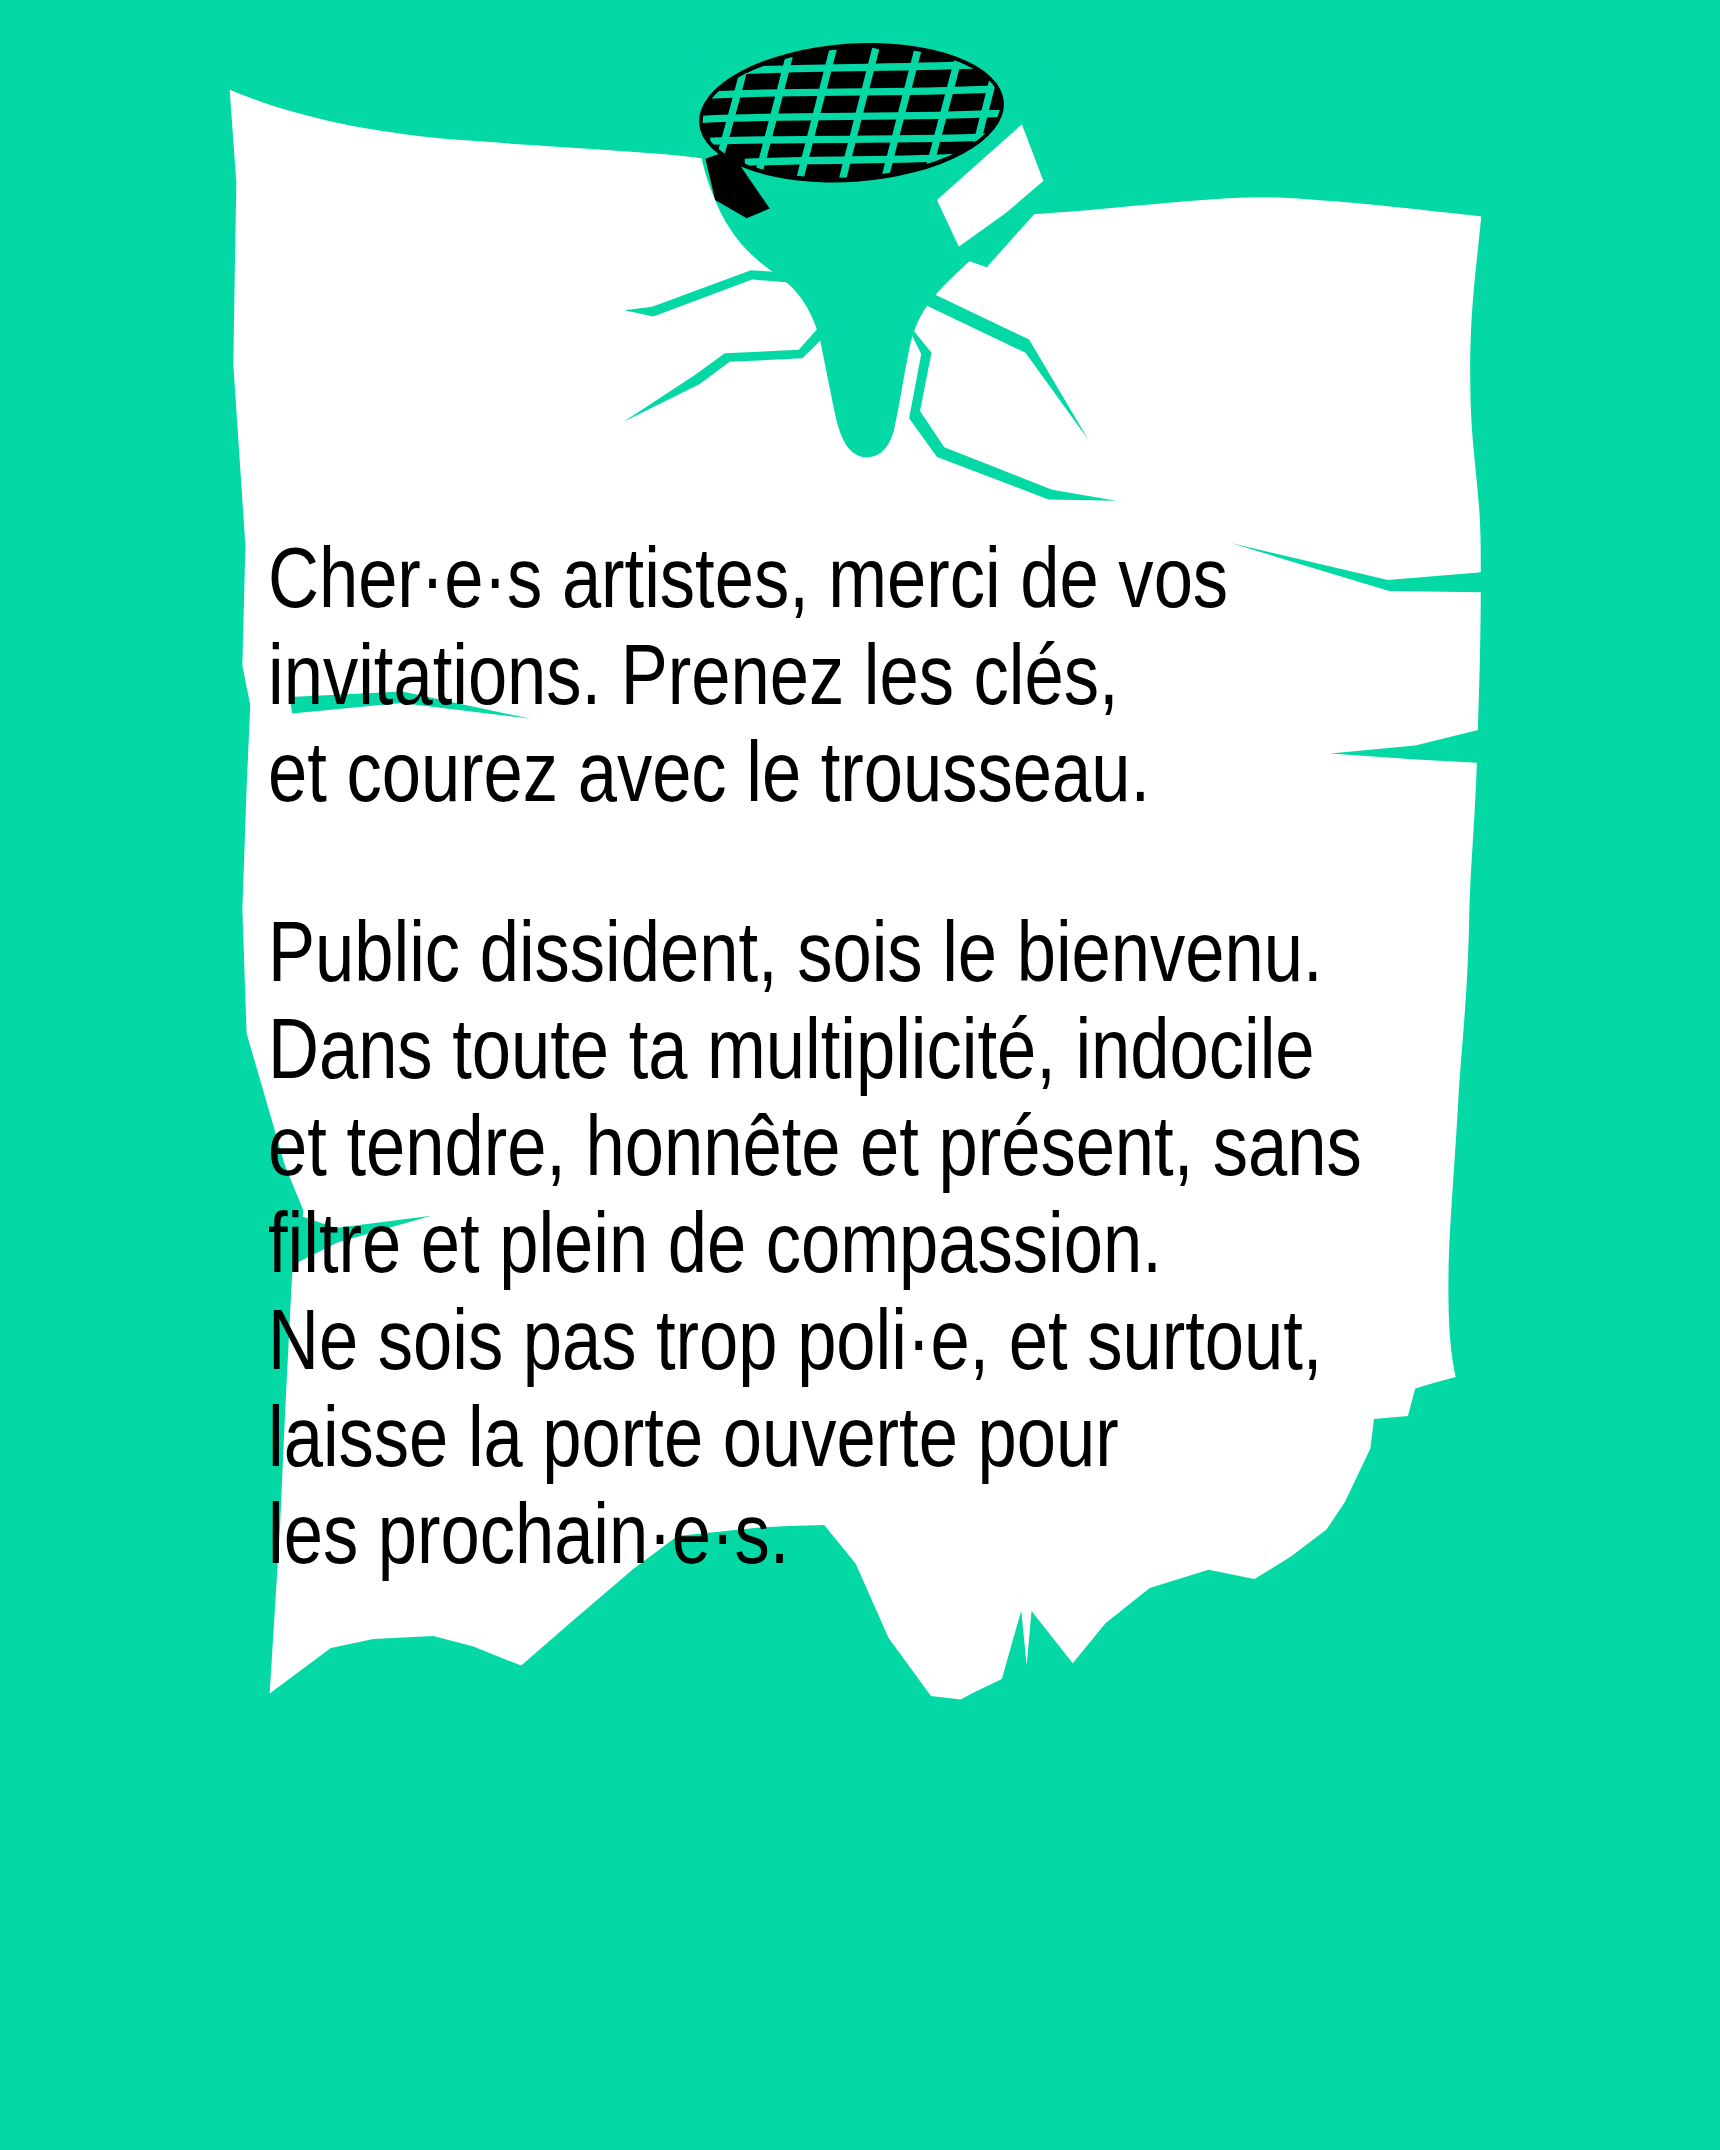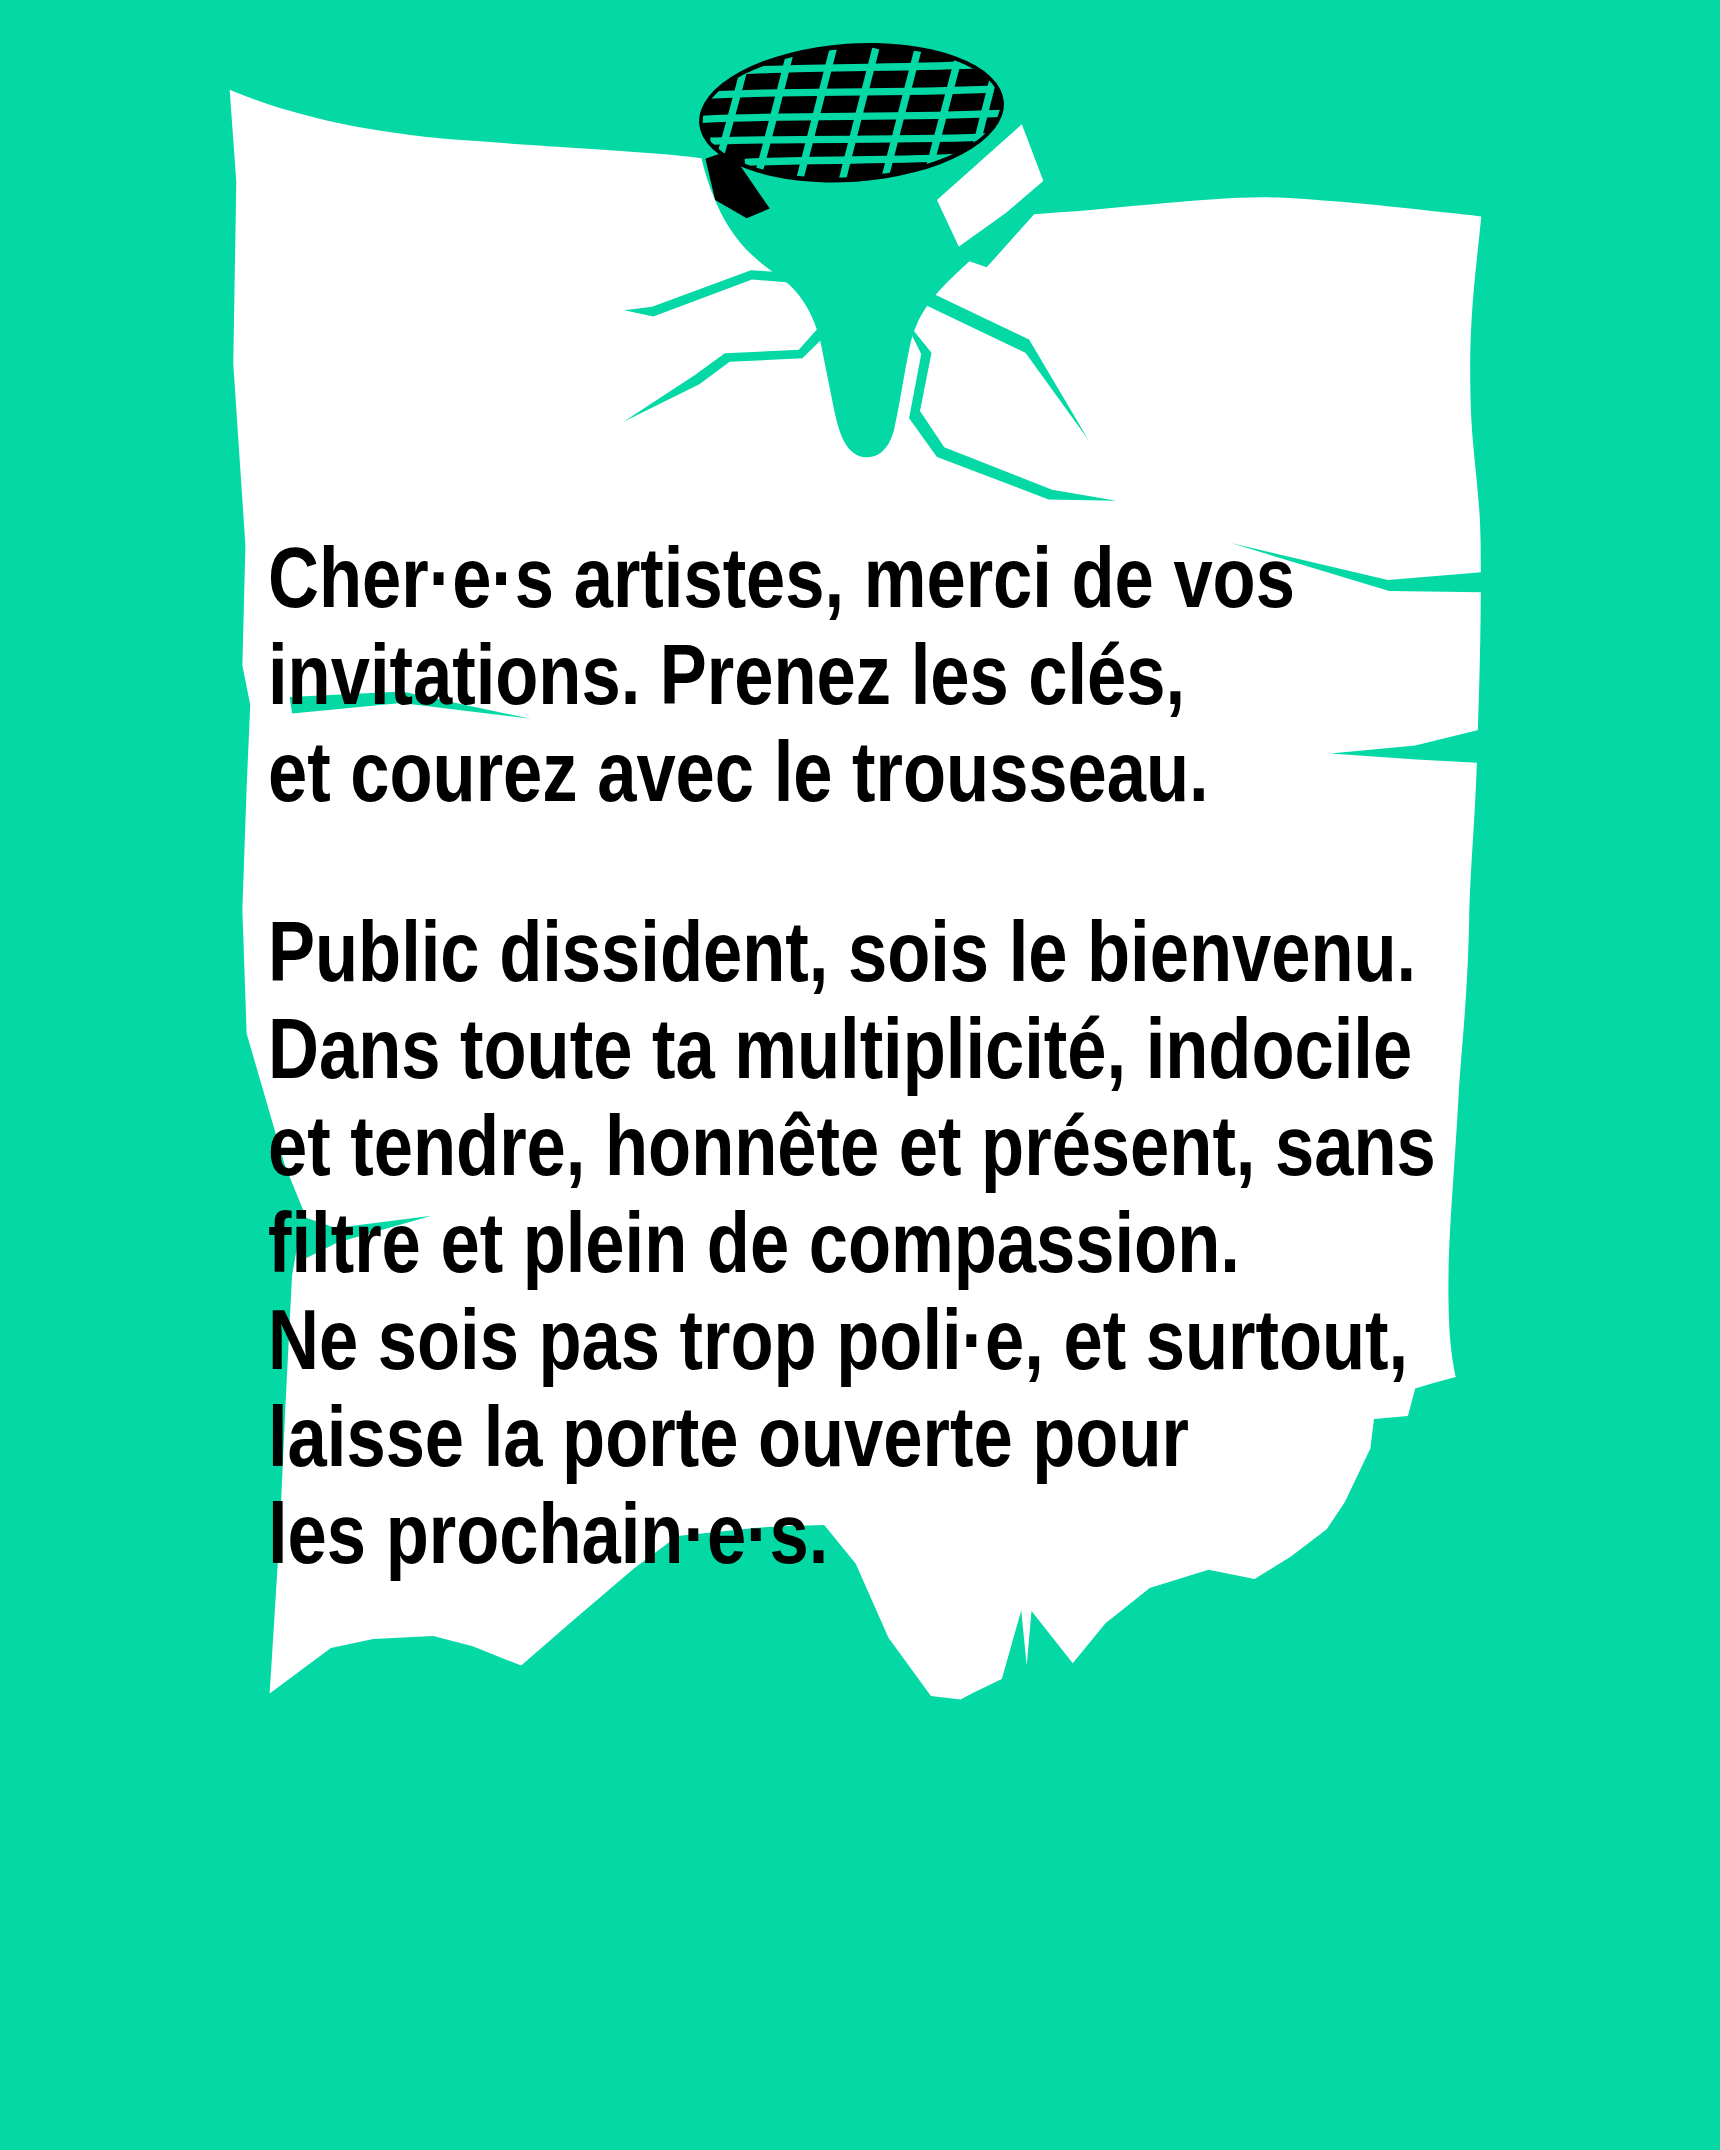--- a/index.html
+++ b/index.html
@@ -8,21 +8,20 @@
     --ink:#000000;
   }
   html,body{margin:0;padding:0;}
   body{background:var(--bg);}
   .stage{
     position:relative;
     width:1720px;height:1705px;
     background:var(--bg);
     overflow:hidden;
     font-family:"Liberation Sans","DejaVu Sans",sans-serif;
-    font-weight:bold;
   }
   .art{position:absolute;inset:0;width:100%;height:100%;display:block;}
   .note-text{
     position:absolute;
     left:268px;
     width:1422px;
     color:var(--ink);
     font-size:86px;
     line-height:97px;
     letter-spacing:0px;

